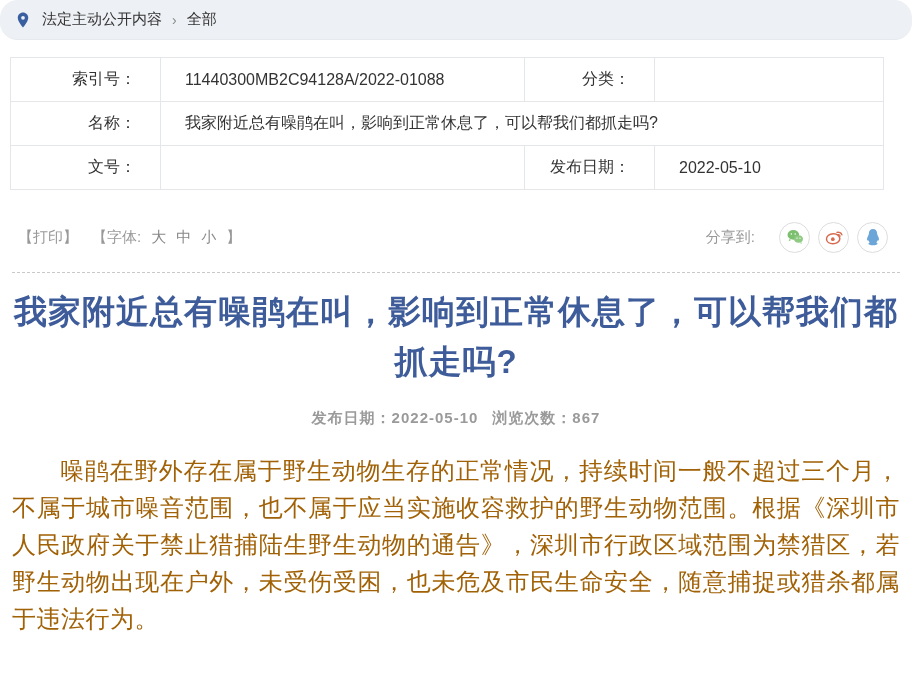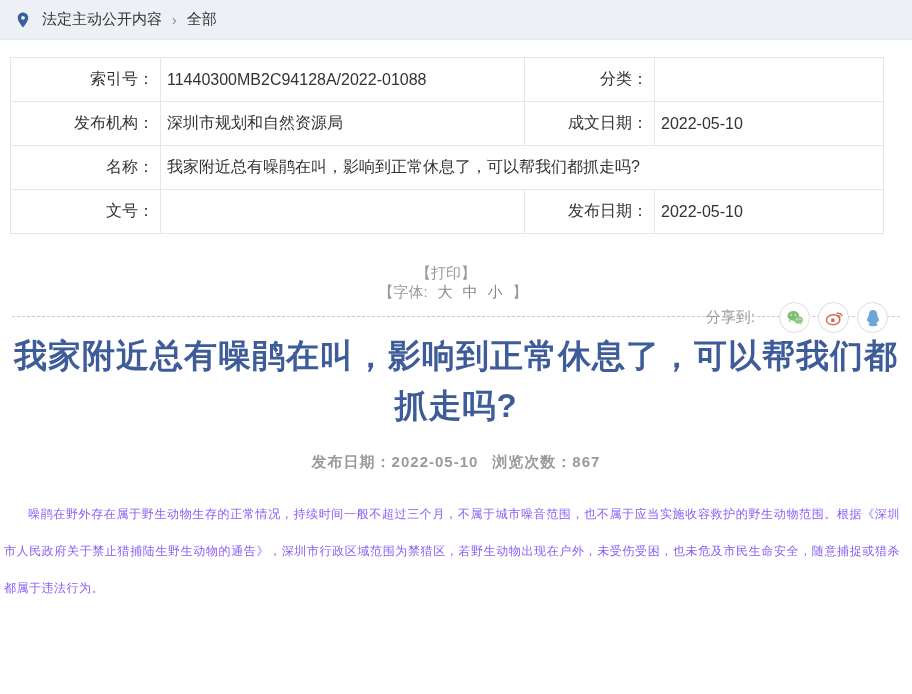--- a/index.html
+++ b/index.html
@@ -5,41 +5,41 @@
   * { margin:0; padding:0; box-sizing:border-box; }
   html,body { background:#fff; }
   body { font-family:"Liberation Sans","DejaVu Sans",sans-serif; }
   .page {
     position:relative; width:912px; height:694px; background:#fff;
     overflow:hidden; margin:0 auto; color:#333;
   }
   
   .crumbbar {
     height:40px; background:#edf0f4; display:flex; align-items:center;
-    padding:0 12px; border-bottom:1px solid #e6e9ee;
+    padding:0 12px; border-bottom:1px solid #e6e9ee;border-radius:18px;
   }
   .crumbbar .pin { width:18px; height:18px; margin:0 10px 0 2px; flex:0 0 auto; }
   .crumb-link { font-size:15px; color:#333; cursor:pointer; text-decoration:none; }
   .crumb-sep { margin:0 10px; color:#888; font-size:14px; }
   
   .info-table-wrap { margin:17px 28px 0 10px; }
   table.info { width:100%; border-collapse:collapse; background:#fff; table-layout:fixed; }
   table.info td {
     border:1px solid #e4e6ea; height:44px; font-size:16px; color:#333;
-    padding:4px 6px; vertical-align:middle; background:#fff;
+    padding:4px 24px; vertical-align:middle; background:#fff;
   }
   td.lbl { text-align:right; padding-right:14px; white-space:nowrap; }
   td.lbl-l { width:150px; }
   td.val-l { width:364px; text-align:left; }
   td.lbl-r { width:130px; }
   td.val-r { text-align:left; }
   
   .toolrow {
     margin:30px 24px 0 18px; display:flex; align-items:center; height:34px;
-    color:#999; font-size:15px;flex-direction:column;
+    color:#999; font-size:15px;
   }
   .tool-print { cursor:pointer; margin-right:14px; color:#999; }
   .tool-font { display:flex; align-items:center; gap:10px; color:#999; }
   .font-size-opt { cursor:pointer; color:#888; }
   .share-area { margin-left:auto; display:flex; align-items:center; gap:8px; }
   .share-label { color:#999; font-size:15px; margin-right:16px; }
   .share-btn {
     width:31px; height:31px; border-radius:50%; border:1px solid #ddd;
     display:flex; align-items:center; justify-content:center; background:#fff; cursor:pointer;
   }
@@ -49,21 +49,21 @@
   
   .article-title {
     margin:14px 8px 0 8px; text-align:center; color:#3e5c9a;
     font-size:33px; font-weight:bold; line-height:50px; letter-spacing:1px;
   }
   .article-meta {
     margin-top:22px; text-align:center; color:#9a9a9a; font-size:15px; letter-spacing:1px;font-weight:bold;
   }
   .article-meta .sp { display:inline-block; width:14px; }
   .article-body {
-    margin:24px 12px 0 4px; font-size:12px; color:#8b5cf6; line-height:37px;
+    margin:24px 12px 0 12px; font-size:24px; color:#a16207; line-height:37px;
     text-align:justify; text-indent:2em; letter-spacing:0.5px;
   }
 </style>
 </head>
 <body>
 
 <div class="page">
 
   <div class="crumbbar">
     <svg class="pin" viewBox="0 0 24 24">
@@ -75,26 +75,20 @@
   </div>
 
   <div class="info-table-wrap">
     <table class="info">
       <tbody>
           <tr>
         <td class="lbl lbl-l">索引号：</td>
         <td class="val-l">11440300MB2C94128A/2022-01088</td>
         <td class="lbl lbl-r">分类：</td>
         <td class="val-r"></td>
-      </tr>
-      <tr>
-        <td class="lbl lbl-l">发布机构：</td>
-        <td class="val-l">深圳市规划和自然资源局</td>
-        <td class="lbl lbl-r">成文日期：</td>
-        <td class="val-r">2022-05-10</td>
       </tr>
       <tr>
         <td class="lbl lbl-l">名称：</td>
         <td class="val-l" colspan="3">我家附近总有噪鹃在叫，影响到正常休息了，可以帮我们都抓走吗?</td>
       </tr>
       <tr>
         <td class="lbl lbl-l">文号：</td>
         <td class="val-l"></td>
         <td class="lbl lbl-r">发布日期：</td>
         <td class="val-r">2022-05-10</td>

